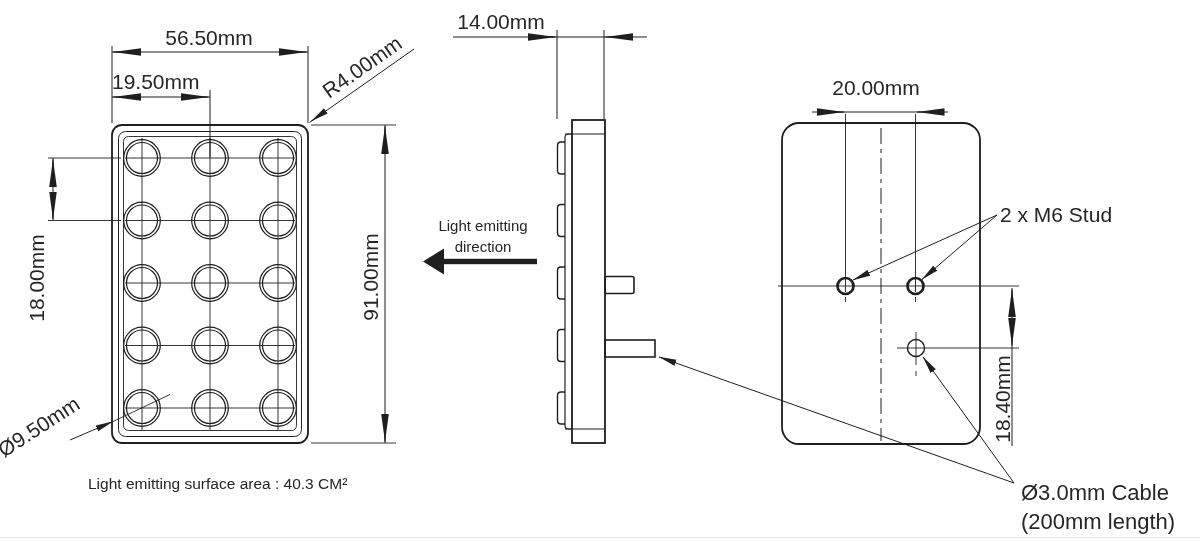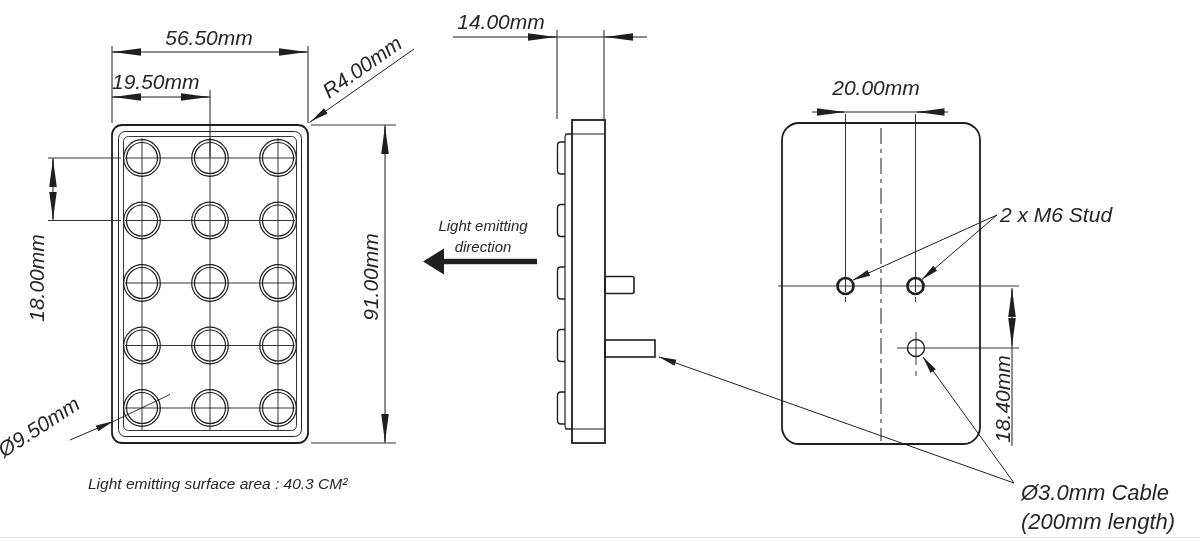--- a/index.html
+++ b/index.html
@@ -1,16 +1,16 @@
 <!DOCTYPE html>
 <html><head>
 <meta charset="utf-8">
 <style>
   html,body{margin:0;padding:0;background:#ffffff;}
-  .stage{position:relative;width:1200px;height:541px;background:#ffffff;overflow:hidden;font-style:italic;}
+  .stage{position:relative;width:1200px;height:541px;background:#ffffff;overflow:hidden;}
   svg{display:block;}
   svg text{font-family:"Liberation Sans",sans-serif;fill:#262626;}
   .dimtext{font-size:21px;}
   .notetext{font-size:15.5px;}
   .dirtext{font-size:15px;}
   .cabletext{font-size:22px;}
   .ln{fill:none;stroke:#1f1f1f;}
   .s18{stroke-width:1.8;}
   .s16{stroke-width:1.6;}
   .s14{stroke-width:1.4;}

